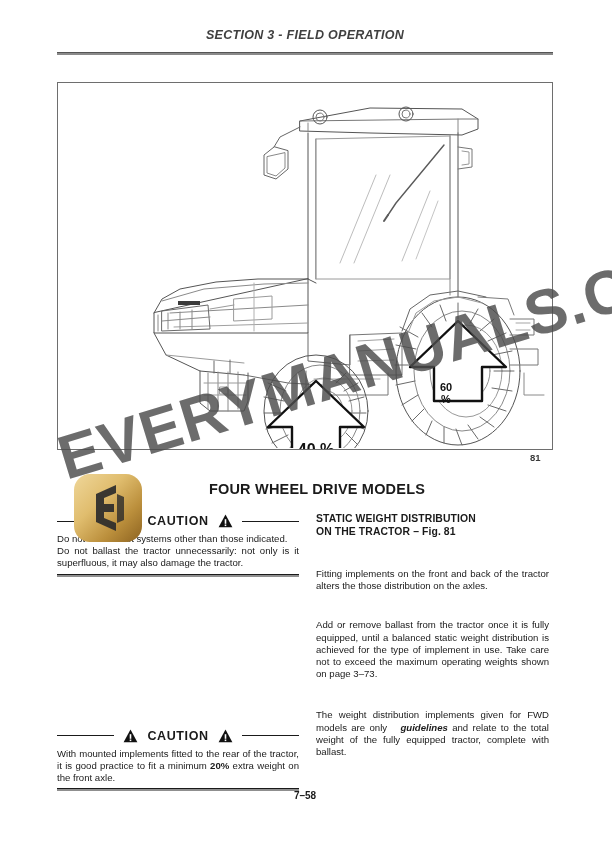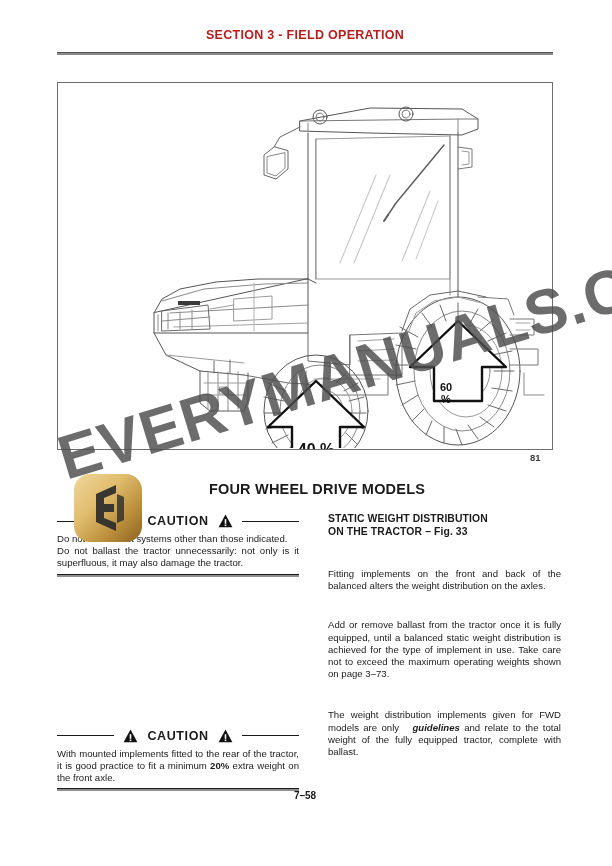--- a/index.html
+++ b/index.html
@@ -26,24 +26,25 @@
 
   
   .header {
     position: absolute;
     top: 28px;
     left: 57px;
     width: 496px;
     text-align: center;
   }
   .header-title {
+    font-style: italic;
     font-weight: bold;
     font-size: 12.5px;
     letter-spacing: 0.3px;
-    color: #b91c1c;
+    color: #404040;
   }
   .header-rule {
     position: absolute;
     top: 52px;
     left: 57px;
     width: 496px;
     height: 2px;
     background: #8a8a8a;
     border-top: 1px solid #555;
   }
@@ -88,21 +89,21 @@
 
   
   .col-left {
     position: absolute;
     left: 57px;
     top: 512px;
     width: 242px;
   }
   .col-right {
     position: absolute;
-    left: 328px;
+    left: 316px;
     top: 512px;
     width: 233px;
   }
 
   
   .caution-block { position: relative; }
   .caution-block.second { margin-top: 150px; }
 
   .caution-head {
     display: flex;
@@ -397,25 +398,25 @@
       <div class="caution-body">
         <p><span>With mounted implements fitted to the rear of the tractor, it is good practice to fit a minimum </span><b class="em-bold">20%</b><span> extra weight on the front axle.</span></p>
       </div>
       <div class="caution-bottom-rule"></div>
     </div>
   </div>
 
   <div class="col-right">
     <div class="rc-heading">
       <div>STATIC WEIGHT DISTRIBUTION</div>
-      <div>ON THE TRACTOR – Fig. 33</div>
+      <div>ON THE TRACTOR – Fig. 81</div>
     </div>
 
     <div class="gap-1"></div>
-    <p class="rc-para">Fitting implements on the front and back of the balanced alters the weight distribution on the axles.</p>
+    <p class="rc-para">Fitting implements on the front and back of the tractor alters the those distribution on the axles.</p>
 
     <div class="gap-2"></div>
     <p class="rc-para">Add or remove ballast from the tractor once it is fully equipped, until a balanced static weight distribution is achieved for the type of implement in use. Take care not to exceed the maximum operating weights shown on page 3–73.</p>
 
     <div class="gap-3"></div>
     <p class="rc-para"><span>The weight distribution implements given for FWD models are only </span><i class="em-bi">guidelines</i><span> and relate to the total weight of the fully equipped tractor, complete with ballast.</span></p>
   </div>
 
   <div class="footer">
     <span>7–58</span>

